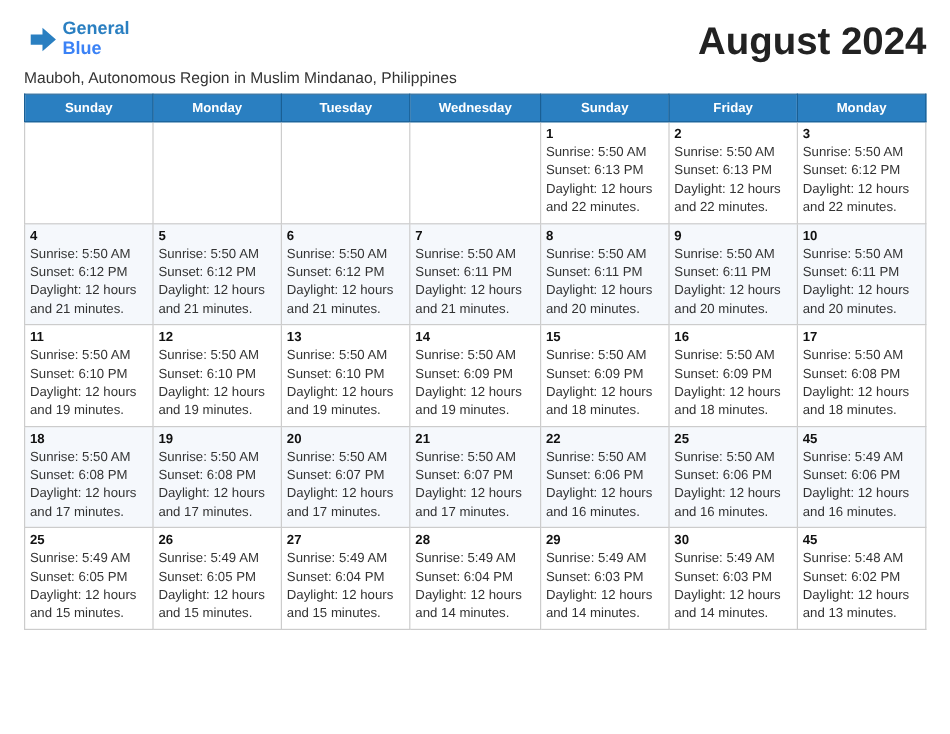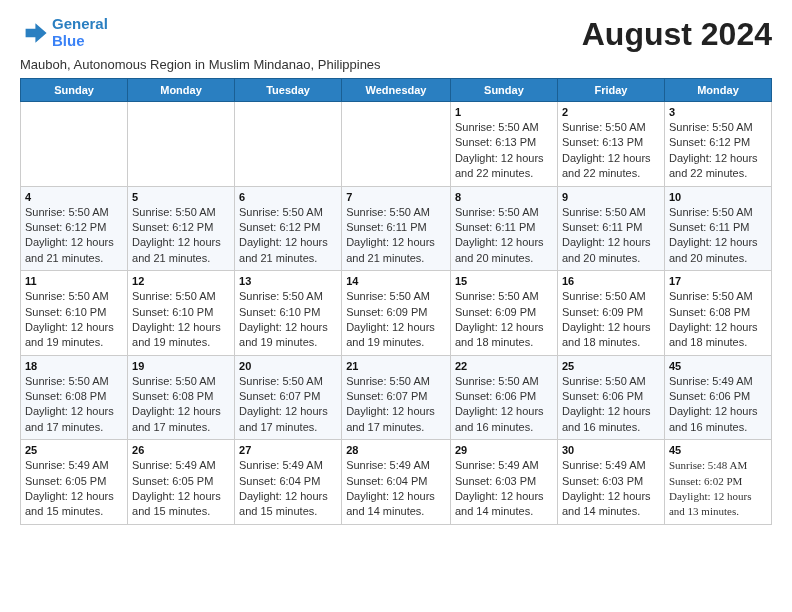--- a/index.html
+++ b/index.html
@@ -345,21 +345,21 @@
           </td>
           <td>
             <div class="day-num">30</div>
             <div class="day-detail" style="white-space: pre-line;">Sunrise: 5:49 AM
 Sunset: 6:03 PM
 Daylight: 12 hours
 and 14 minutes.</div>
           </td>
           <td>
             <div class="day-num">45</div>
-            <div class="day-detail" style="white-space: pre-line; font-family: Liberation Serif, serif;">Sunrise: 5:48 AM
+            <div class="day-detail" style="white-space: pre-line;">Sunrise: 5:48 AM
 Sunset: 6:02 PM
 Daylight: 12 hours
 and 13 minutes.</div>
           </td>
         </tr>
       </tbody>
   </table>
 </div>
 
 </body></html>

